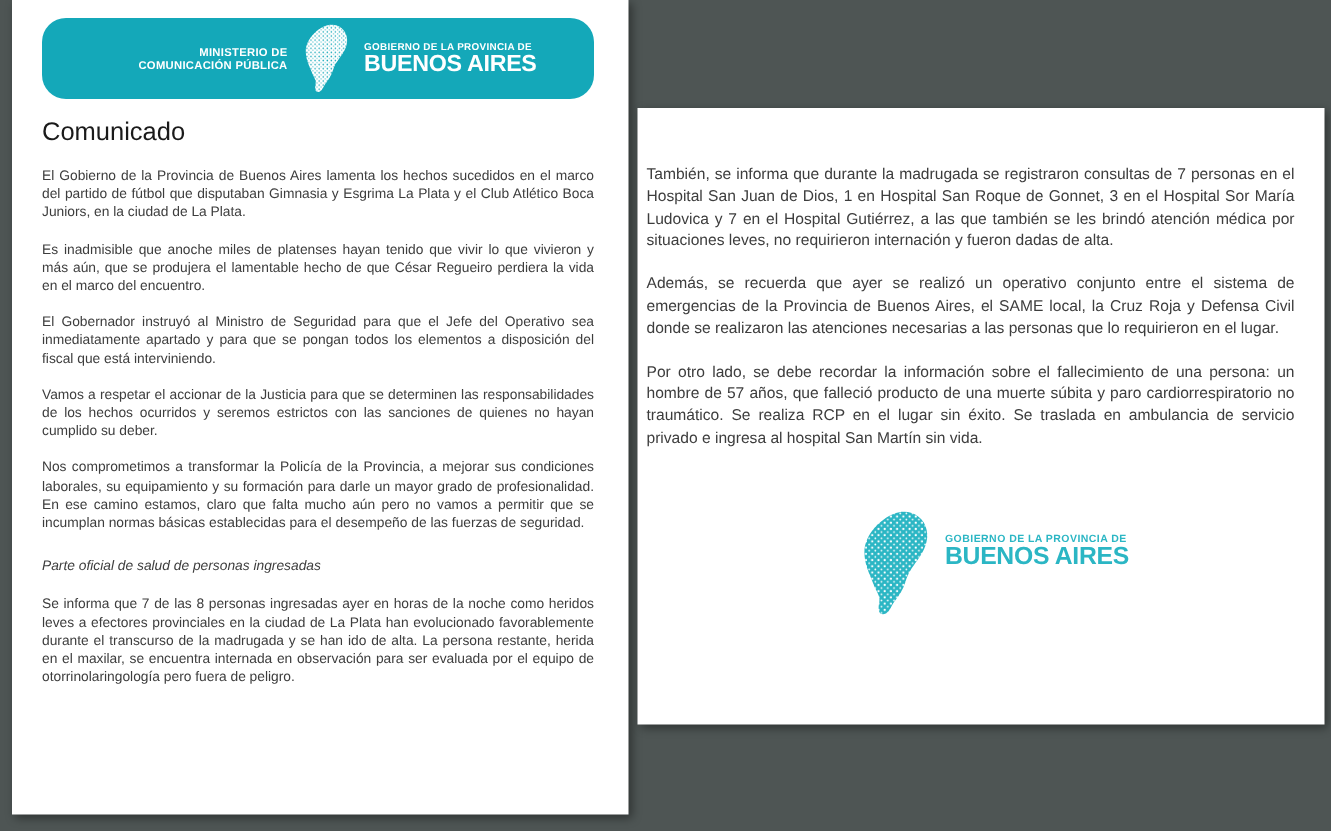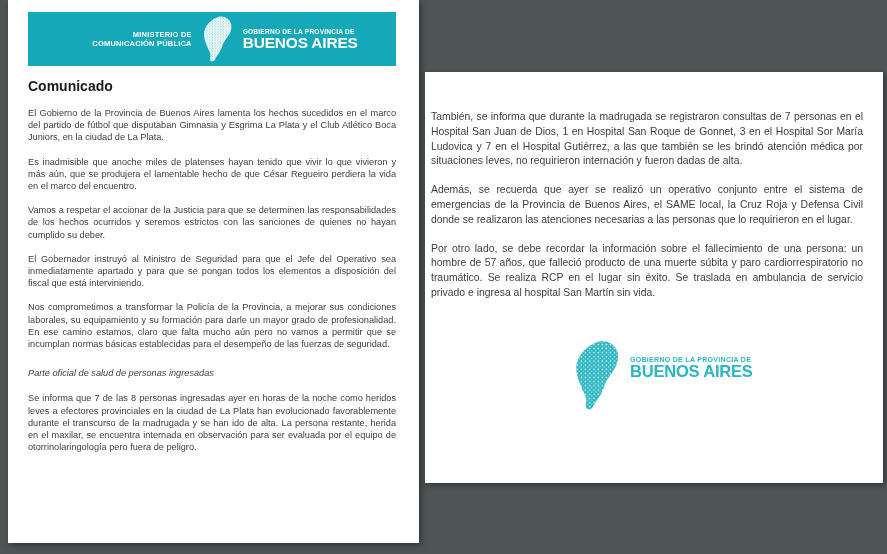--- a/index.html
+++ b/index.html
@@ -25,36 +25,37 @@
 
   
   .banner{
     margin:12px 0 0 20px;
     width:368px;height:54px;
     background:var(--banner_teal);
     display:flex;align-items:center;justify-content:center;
     padding-left:26px;
     gap:9px;
     color:#ffffff;
+    border-radius:16px;
   }
   .ministry{
     text-align:right;
     font-weight:bold;
     font-size:7.5px;
     line-height:9.5px;
     letter-spacing:.2px;
   }
   .banner-map{flex:0 0 auto;display:block;}
   .gov-small{font-weight:bold;font-size:6.6px;letter-spacing:.2px;}
   .gov-big{font-weight:bold;font-size:15.5px;line-height:15px;letter-spacing:-.2px;}
 
   .doc-title{
     margin:12px 0 0 20px;
-    font-size:14px;
-    font-weight:bold;
+    font-size:17px;
+    font-weight:normal;
     color:#1a1a1a;
   }
   .body-col{width:368px;margin-left:20px;}
   .body-col p{
     font-size:9.2px;
     line-height:12.2px;
     color:var(--text);
     text-align:justify;
     margin-bottom:12px;
   }
@@ -112,22 +113,22 @@
       <div class="gov-small">GOBIERNO DE LA PROVINCIA DE</div>
       <div class="gov-big">BUENOS AIRES</div>
     </div>
   </div>
 
   <h1 class="doc-title">Comunicado</h1>
 
   <div class="body-col">
     <p class="first">El Gobierno de la Provincia de Buenos Aires lamenta los hechos sucedidos en el marco del partido de fútbol que disputaban Gimnasia y Esgrima La Plata y el Club Atlético Boca Juniors, en la ciudad de La Plata.</p>
     <p>Es inadmisible que anoche miles de platenses hayan tenido que vivir lo que vivieron y más aún, que se produjera el lamentable hecho de que César Regueiro perdiera la vida en el marco del encuentro.</p>
+    <p>El Gobernador instruyó al Ministro de Seguridad para que el Jefe del Operativo sea inmediatamente apartado y para que se pongan todos los elementos a disposición del fiscal que está interviniendo.</p>
     <p>Vamos a respetar el accionar de la Justicia para que se determinen las responsabilidades de los hechos ocurridos y seremos estrictos con las sanciones de quienes no hayan cumplido su deber.</p>
-    <p>El Gobernador instruyó al Ministro de Seguridad para que el Jefe del Operativo sea inmediatamente apartado y para que se pongan todos los elementos a disposición del fiscal que está interviniendo.</p>
     <p>Nos comprometimos a transformar la Policía de la Provincia, a mejorar sus condiciones laborales, su equipamiento y su formación para darle un mayor grado de profesionalidad. En ese camino estamos, claro que falta mucho aún pero no vamos a permitir que se incumplan normas básicas establecidas para el desempeño de las fuerzas de seguridad.</p>
     <p class="subheading">Parte oficial de salud de personas ingresadas</p>
     <p>Se informa que 7 de las 8 personas ingresadas ayer en horas de la noche como heridos leves a efectores provinciales en la ciudad de La Plata han evolucionado favorablemente durante el transcurso de la madrugada y se han ido de alta. La persona restante, herida en el maxilar, se encuentra internada en observación para ser evaluada por el equipo de otorrinolaringología pero fuera de peligro.</p>
   </div>
 </div>
 
 <div class="page page-right">
   <div class="body-col2">
     <p>También, se informa que durante la madrugada se registraron consultas de 7 personas en el Hospital San Juan de Dios, 1 en Hospital San Roque de Gonnet, 3 en el Hospital Sor María Ludovica y 7 en el Hospital Gutiérrez, a las que también se les brindó atención médica por situaciones leves, no requirieron internación y fueron dadas de alta.</p>
     <p>Además, se recuerda que ayer se realizó un operativo conjunto entre el sistema de emergencias de la Provincia de Buenos Aires, el SAME local, la Cruz Roja y Defensa Civil donde se realizaron las atenciones necesarias a las personas que lo requirieron en el lugar.</p>

